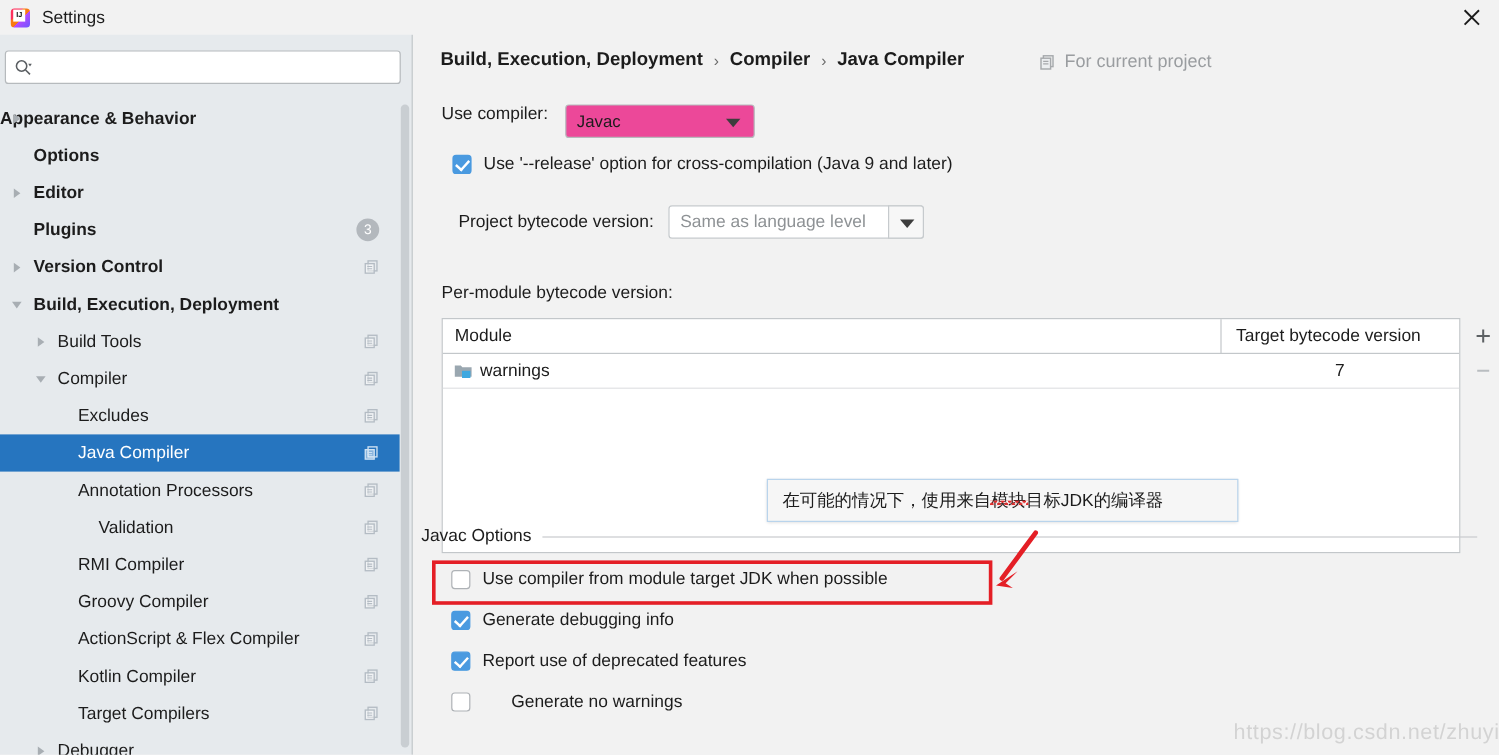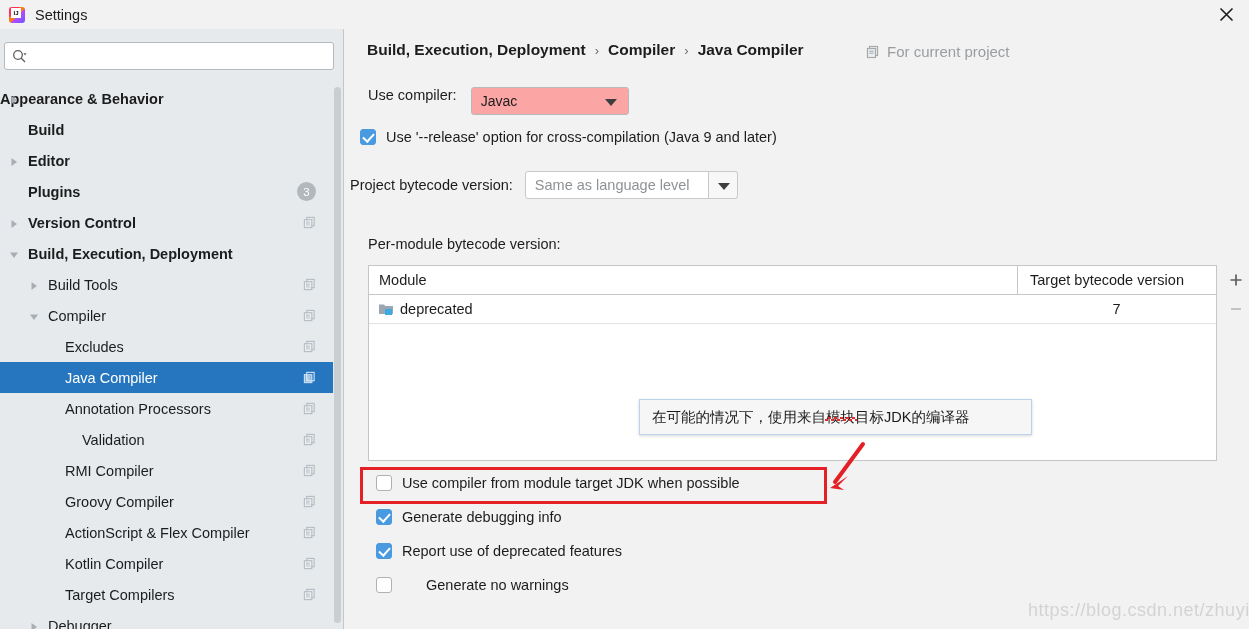--- a/index.html
+++ b/index.html
@@ -160,21 +160,21 @@
 
   .row-use-compiler {
     position: absolute; left: 23px; top: 58px;
     display: flex; 
   }
   .lbl-plain { font-size: 14.5px; color: #1c1c1c; }
   .combo {
     position: relative;
     margin-left: 14px;
     width: 158px; height: 28px;
-    background: #fca5a5;
+    background: #ec4899;
     border: 1px solid #b6babd;
     border-radius: 3px;
     display: flex; align-items: center;
     font-size: 14px; color: #1c1c1c;
     cursor: pointer;
   }
   .combo .ctext { margin-left: 9px; }
   .combo .caret {
     position: absolute; right: 11px; top: 11px;
     width: 0; height: 0;
@@ -199,21 +199,21 @@
     content: "";
     position: absolute; left: 4px; top: 1px;
     width: 5px; height: 9px;
     border: solid #fff;
     border-width: 0 2px 2px 0;
     transform: rotate(42deg);
   }
   .cb-label { margin-left: 10px; font-size: 14.5px; color: #1c1c1c; white-space: nowrap; }
 
   .row-bytecode {
-    position: absolute; left: 5px; top: 142px;
+    position: absolute; left: 37px; top: 142px;
     display: flex; align-items: center;
   }
   .combo2 {
     position: relative;
     margin-left: 12px;
     width: 213px; height: 28px;
     background: #fff;
     border: 1px solid #c6cacd;
     border-radius: 3px;
     display: flex; align-items: center;
@@ -390,21 +390,21 @@
     </div>
 
     <div class="tree" id="tree">
         <div class="tree-row top">
           <span class="arrow" style="left: 8px;"><svg width="12" height="12" viewBox="0 0 12 12">
               <path d="M3.5 2 L3.5 10 L9 6 Z" fill="#a8aeb3"></path>
             </svg></span>
           <span class="lbl" style="">Appearance &amp; Behavior</span>
         </div>
         <div class="tree-row top">
-          <span class="lbl" style="margin-left: 28px;">Build</span>
+          <span class="lbl" style="margin-left: 28px;">Options</span>
         </div>
         <div class="tree-row top">
           <span class="arrow" style="left: 8px;"><svg width="12" height="12" viewBox="0 0 12 12">
               <path d="M3.5 2 L3.5 10 L9 6 Z" fill="#a8aeb3"></path>
             </svg></span>
           <span class="lbl" style="margin-left: 28px;">Editor</span>
         </div>
         <div class="tree-row top">
           <span class="lbl" style="margin-left: 28px;">Plugins</span>
           <span class="badge">3</span>
@@ -553,21 +553,21 @@
     </div>
 
     <div class="row-use-compiler">
       <span class="lbl-plain">Use compiler:</span>
       <div class="combo">
         <span class="ctext">Javac</span>
         <span class="caret"></span>
       </div>
     </div>
 
-    <div class="cb-row" style="left:15px; top:100px;">
+    <div class="cb-row" style="left:32px; top:100px;">
       <span class="cb on"></span>
       <span class="cb-label">Use '--release' option for cross-compilation (Java 9 and later)</span>
     </div>
 
     <div class="row-bytecode">
       <span class="lbl-plain">Project bytecode version:</span>
       <div class="combo2">
         <span class="ctext">Same as language level</span>
         <span class="btn">
           <span class="caret"></span>
@@ -582,39 +582,43 @@
         <div class="tbl-head">
           <span class="th-module">Module</span>
           <span class="col-split"></span>
           <span class="th-target">Target bytecode version</span>
         </div>
         <div class="tbl-row">
           <svg class="mod-icon" viewBox="0 0 16 16">
             <path d="M1 3.5 h5 l1.3 1.6 H15 V13 H1 Z" fill="#9aa7b0"></path>
             <rect x="7" y="8" width="7" height="6" fill="#3ea8e0"></rect>
           </svg>
-          <span class="td-module">deprecated</span>
+          <span class="td-module">warnings</span>
           <span class="td-target">7</span>
         </div>
       </div>
 
       <div class="tbl-sidebtns">
         <div class="plus-btn">
           <svg width="16" height="16" viewBox="0 0 16 16">
             <path d="M8 2.5 V13.5 M2.5 8 H13.5" stroke="#5d6164" stroke-width="1.7" fill="none"></path>
           </svg>
         </div>
         <div class="minus-btn">
           <svg width="16" height="16" viewBox="0 0 16 16">
             <path d="M3 8 H13" stroke="#b9bdc0" stroke-width="1.7" fill="none"></path>
           </svg>
         </div>
       </div>
     </div>
 
+    <div class="sec-javac">
+      <span class="sec-title">Javac Options</span>
+      <span class="sec-line"></span>
+    </div>
 
     <div class="cb-row" style="left:31px; top:446px;">
       <span class="cb off"></span>
       <span class="cb-label">Use compiler from module target JDK when possible</span>
     </div>
 
     <div class="cb-row" style="left:31px; top:480px;">
       <span class="cb on"></span>
       <span class="cb-label">Generate debugging info</span>
     </div>

